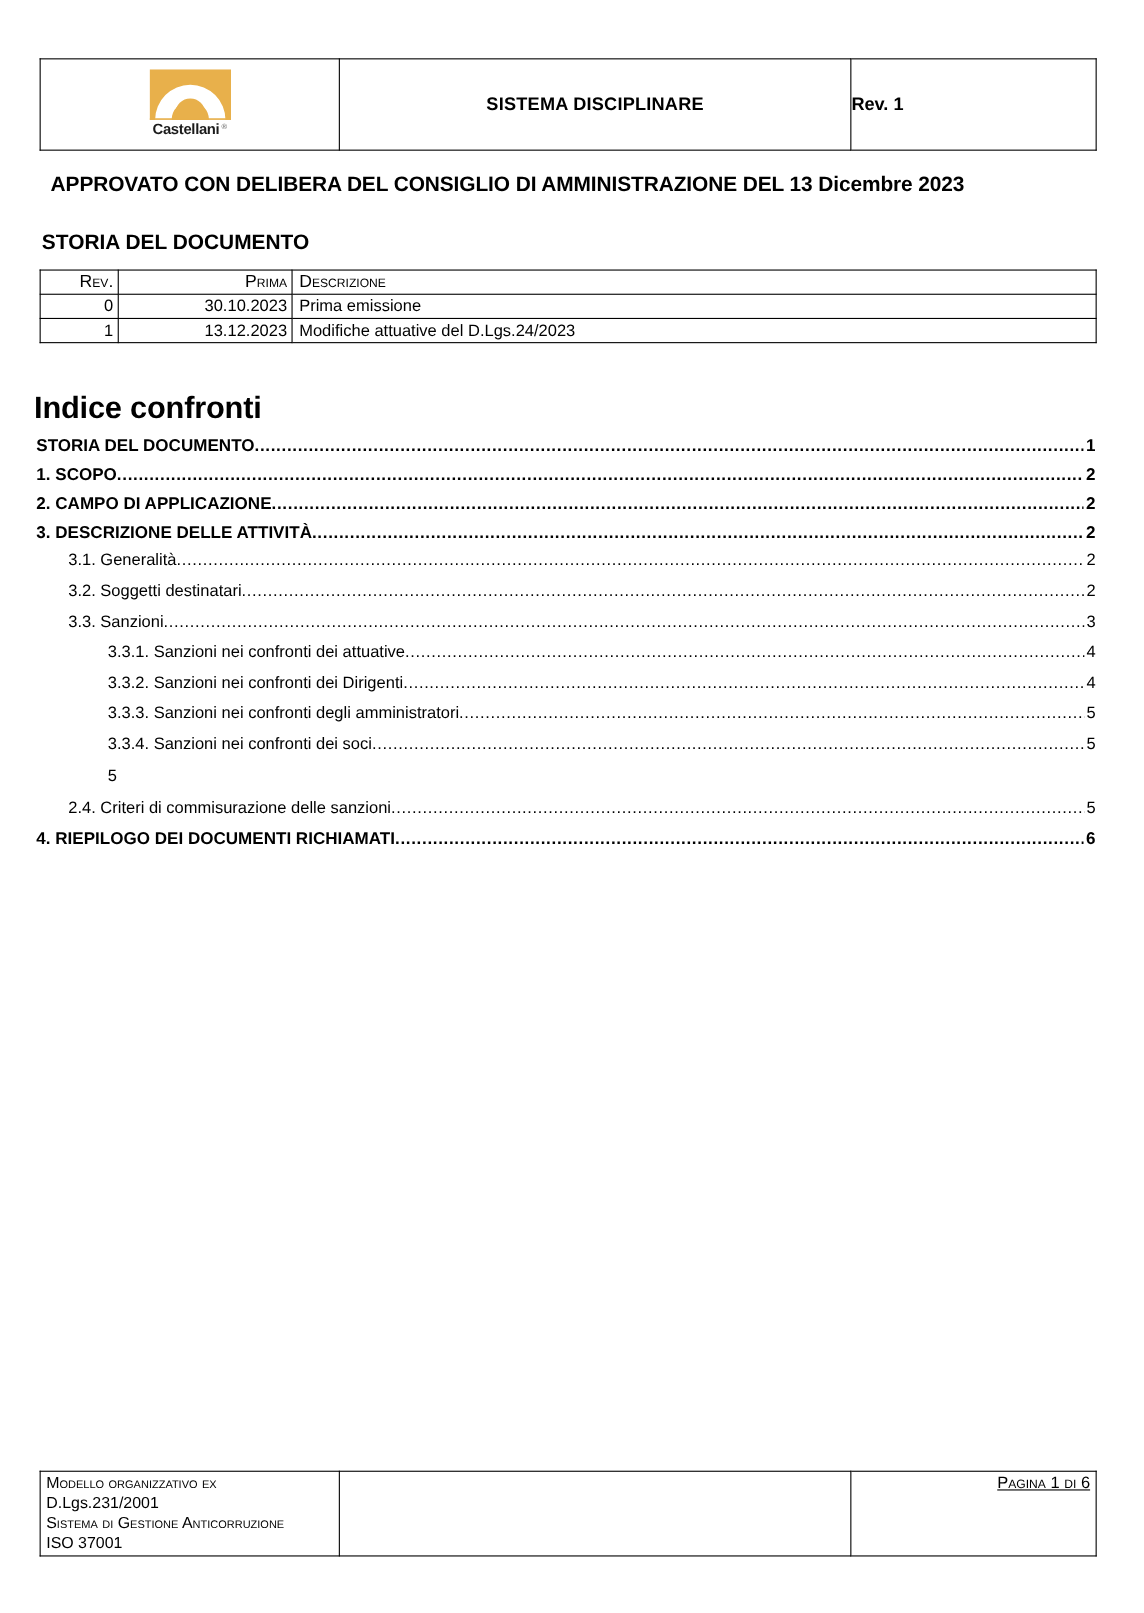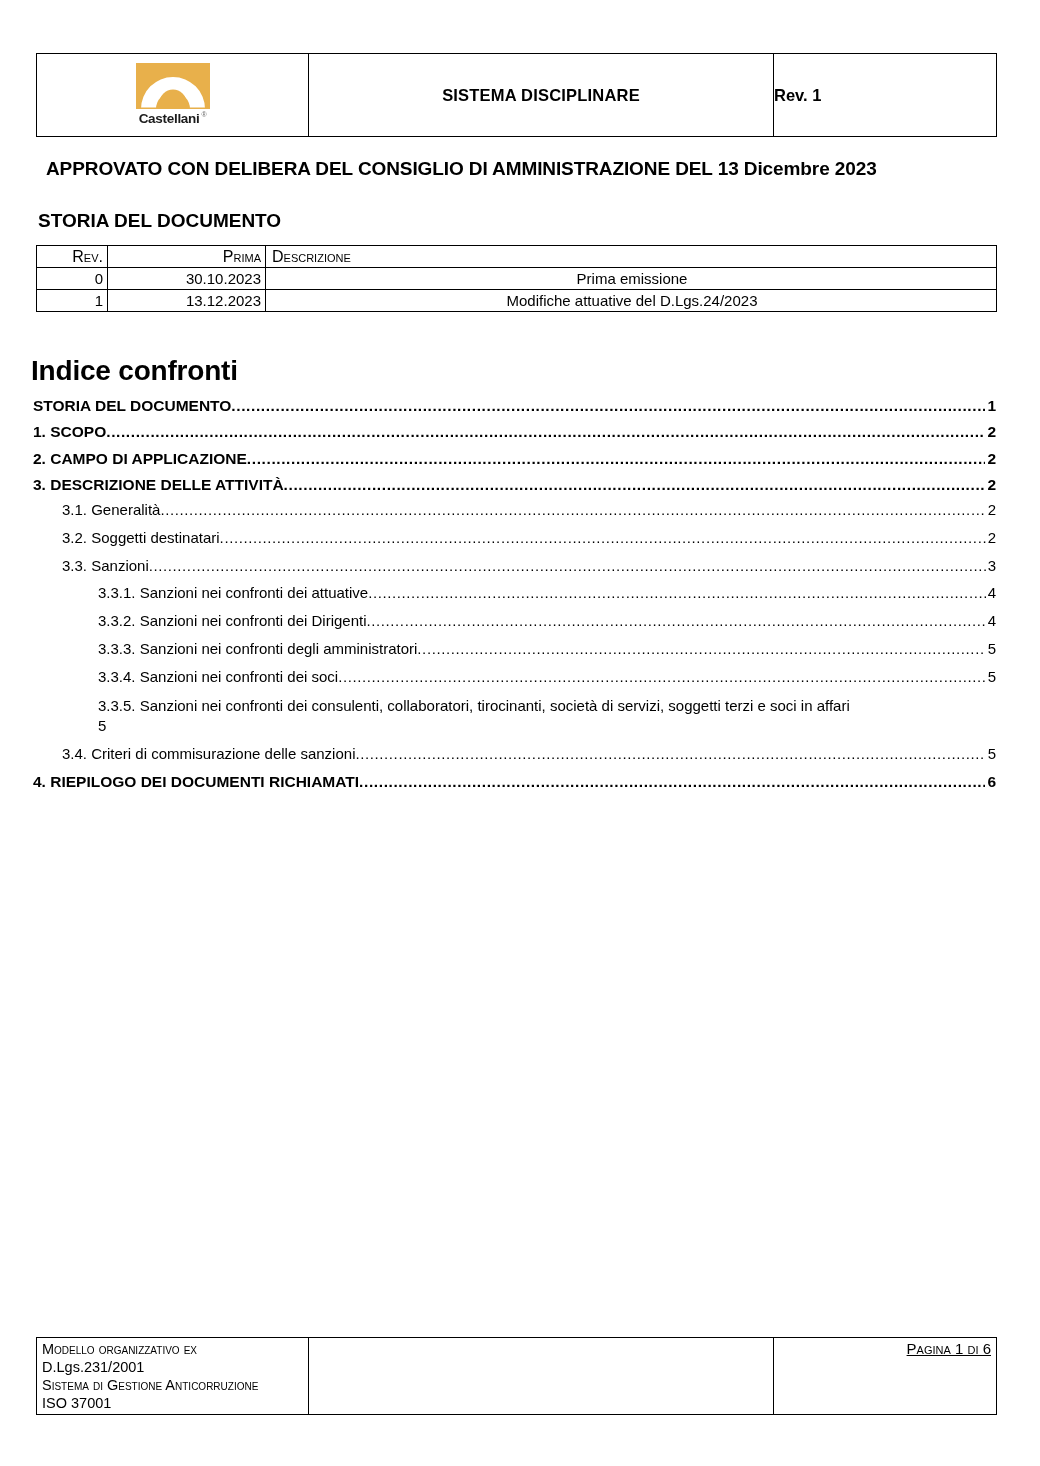--- a/index.html
+++ b/index.html
@@ -117,21 +117,21 @@
     text-align: right;
   }
   .storia-table th {
     font-variant: small-caps;
     font-size: 16px;
   }
   .col-rev { width: 71px; }
   .col-data { width: 158px; }
   .col-desc { width: 731px; text-align: left; }
   .storia-table th.col-desc { text-align: left; padding-left: 6px; }
-  .storia-table td.col-desc { text-align: center; padding-left: 6px; }
+  .storia-table td.col-desc { text-align: left; padding-left: 6px; }
 
   
   .indice-heading {
     position: absolute;
     left: 31px;
     top: 355px;
     font-size: 28px;
     font-weight: bold;
     letter-spacing: -0.2px;
   }
@@ -341,25 +341,24 @@
         <span class="toc-text">3.3.3. Sanzioni nei confronti degli amministratori</span>
         <span class="toc-dots"></span>
         <span class="toc-page">5</span>
       </div>
       <div class="toc-row lvl3">
         <span class="toc-text">3.3.4. Sanzioni nei confronti dei soci</span>
         <span class="toc-dots"></span>
         <span class="toc-page">5</span>
       </div>
       <div class="toc-wrap">
-        <span class="wrap-line">3.3.5. Sanzioni nei confronti dei consulenti, collaboratori, tirocinanti, società di servizi, soggetti terzi e soci in affari</span>
         <span class="wrap-page">5</span>
       </div>
       <div class="toc-row lvl2">
-        <span class="toc-text">3.4. Criteri di commisurazione delle sanzioni</span>
+        <span class="toc-text">2.4. Criteri di commisurazione delle sanzioni</span>
         <span class="toc-dots"></span>
         <span class="toc-page">5</span>
       </div>
       <div class="toc-row lvl1">
         <span class="toc-text">4. RIEPILOGO DEI DOCUMENTI RICHIAMATI</span>
         <span class="toc-dots"></span>
         <span class="toc-page">6</span>
       </div>
     </div>
 

